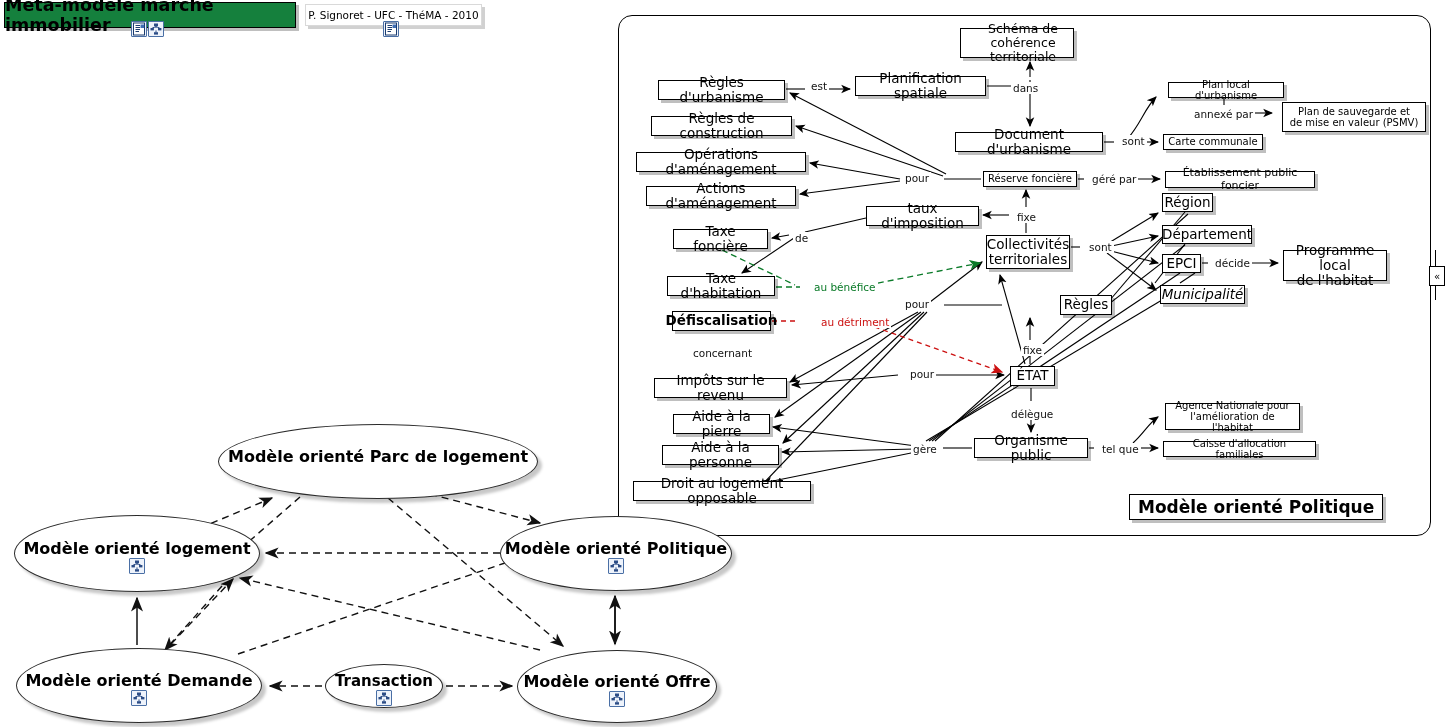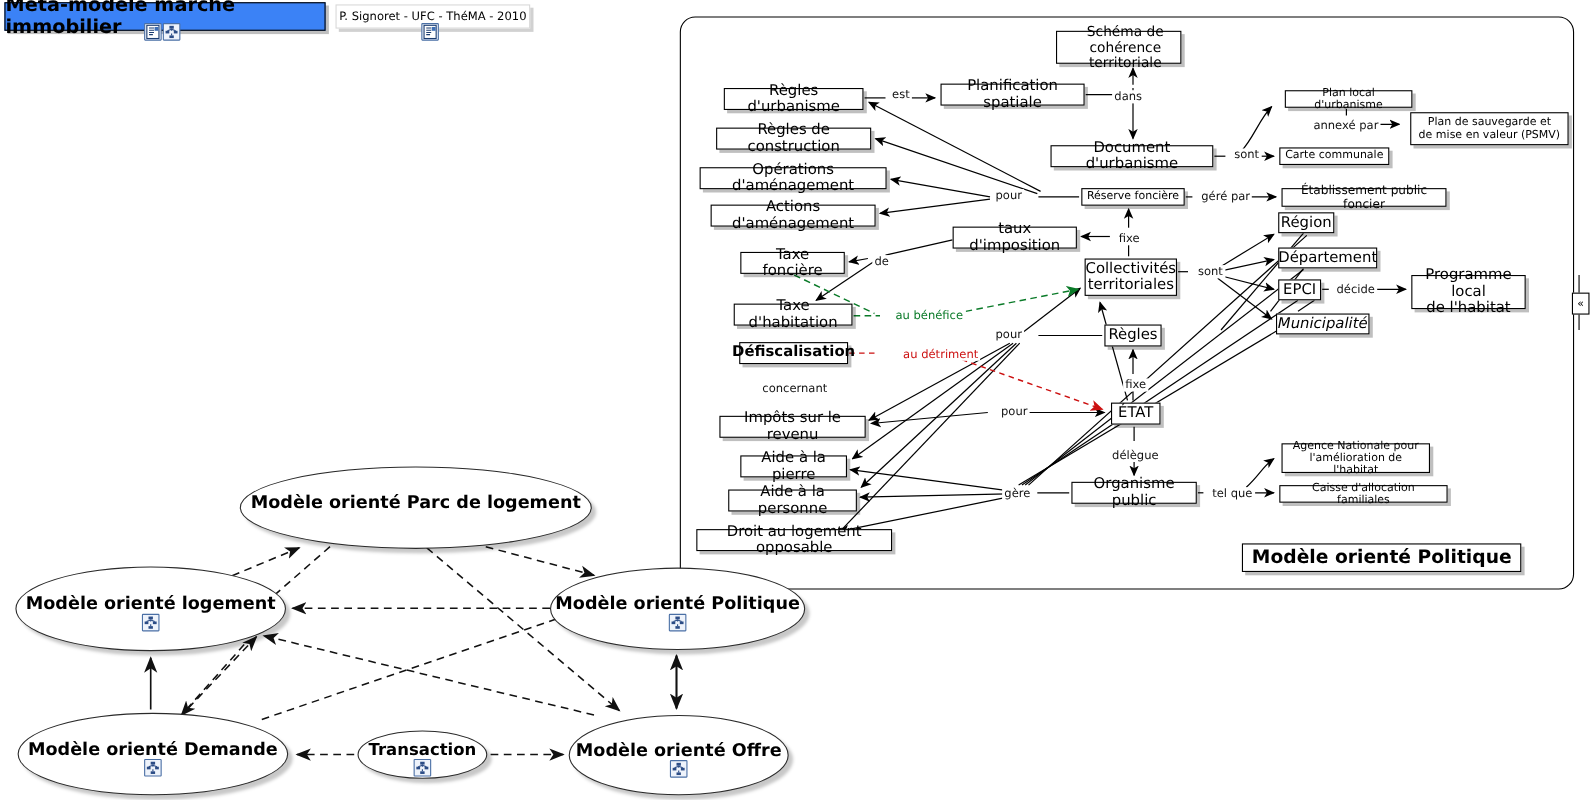--- a/index.html
+++ b/index.html
@@ -48,21 +48,21 @@
     position:absolute;left:1129px;top:494px;
     border:1.5px solid #000;background:#fff;
     box-shadow:3px 3px 0 rgba(0,0,0,.25);
     font-size:17px;font-weight:bold;padding:2px 8px;
     z-index:7;
   }
 
   
   #title-box{
     position:absolute;left:4px;top:2px;width:290px;height:24px;
-    border:1.6px solid #000;background:#3b82f6;
+    border:1.6px solid #000;background:#15803d;
     box-shadow:3px 3px 0 rgba(0,0,0,.25);
     display:flex;align-items:center;justify-content:center;
     font-size:17.5px;font-weight:bold;z-index:10;
   }
   #author-box{
     position:absolute;left:305px;top:4px;width:175px;height:20px;
     border:1px solid #d9d9d9;background:#fff;
     box-shadow:3px 3px 0 rgba(0,0,0,.18);
     display:flex;align-items:center;justify-content:center;
     font-size:10.5px;z-index:10;
@@ -276,21 +276,21 @@
     <div class="node n13" style="left: 866px; top: 206px; width: 113px; height: 20px;"><span>taux d'imposition</span></div>
     <div class="node n13" style="left: 1162px; top: 225px; width: 90px; height: 19px;"><span>Département</span></div>
     <div class="node n13" style="left: 673px; top: 229px; width: 95px; height: 20px;"><span>Taxe foncière</span></div>
     <div class="node n13" style="left: 986px; top: 235px; width: 84px; height: 34px;"><span>Collectivités
 territoriales</span></div>
     <div class="node n13" style="left: 1162px; top: 254px; width: 39px; height: 19px;"><span>EPCI</span></div>
     <div class="node n13" style="left: 1283px; top: 250px; width: 104px; height: 31px;"><span>Programme local
 de l'habitat</span></div>
     <div class="node n13" style="left: 667px; top: 276px; width: 108px; height: 20px;"><span>Taxe d'habitation</span></div>
     <div class="node n13" style="left: 1160px; top: 285px; width: 85px; height: 19px; font-style: italic;"><span>Municipalité</span></div>
-    <div class="node n13" style="left: 1004px; top: 295px; width: 52px; height: 20px;"><span>Règles</span></div>
+    <div class="node n13" style="left: 1060px; top: 295px; width: 52px; height: 20px;"><span>Règles</span></div>
     <div class="node n13" style="left: 672px; top: 311px; width: 99px; height: 20px; font-weight: bold;"><span>Défiscalisation</span></div>
     <div class="node n13" style="left: 1010px; top: 366px; width: 45px; height: 20px;"><span>ÉTAT</span></div>
     <div class="node n13" style="left: 654px; top: 378px; width: 133px; height: 20px;"><span>Impôts sur le revenu</span></div>
     <div class="node n10" style="left: 1165px; top: 403px; width: 135px; height: 27px;"><span>Agence Nationale pour
 l'amélioration de l'habitat</span></div>
     <div class="node n13" style="left: 673px; top: 414px; width: 97px; height: 20px;"><span>Aide à la pierre</span></div>
     <div class="node n10" style="left: 1163px; top: 441px; width: 153px; height: 16px;"><span>Caisse d'allocation familiales</span></div>
     <div class="node n13" style="left: 974px; top: 438px; width: 114px; height: 20px;"><span>Organisme public</span></div>
     <div class="node n13" style="left: 662px; top: 445px; width: 117px; height: 20px;"><span>Aide à la personne</span></div>
     <div class="node n13" style="left: 633px; top: 481px; width: 178px; height: 20px;"><span>Droit au logement opposable</span></div>

